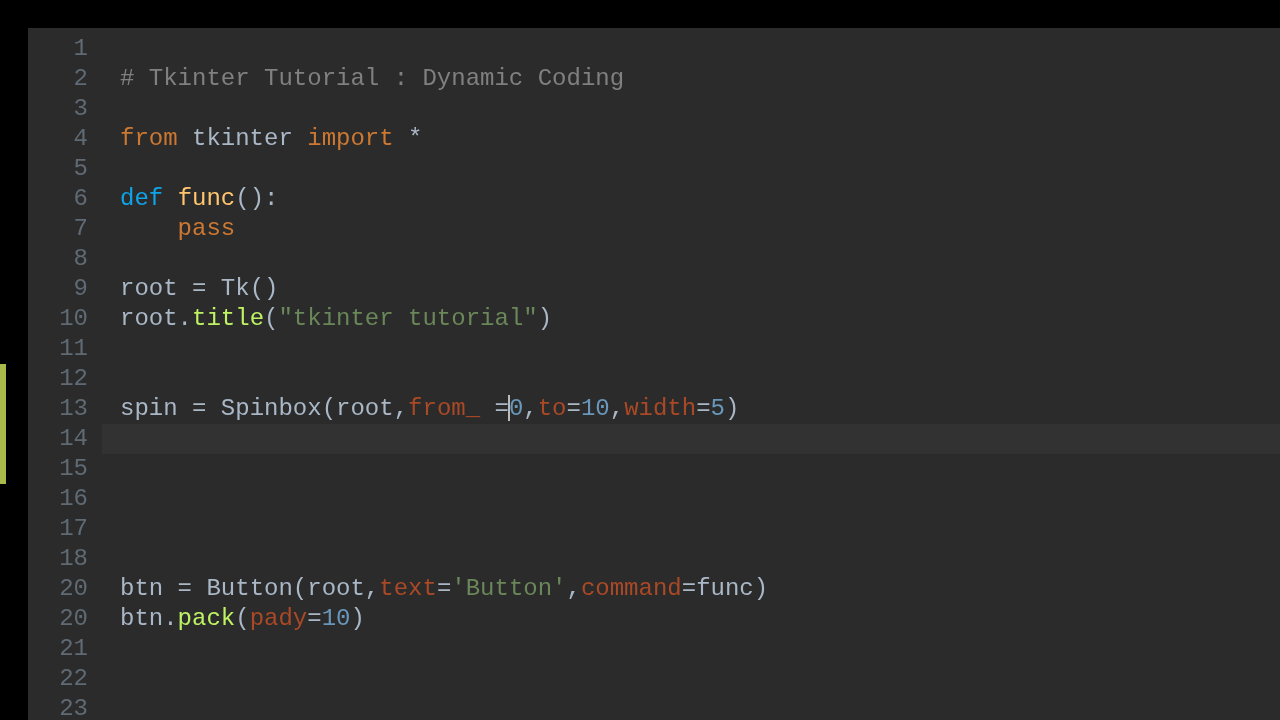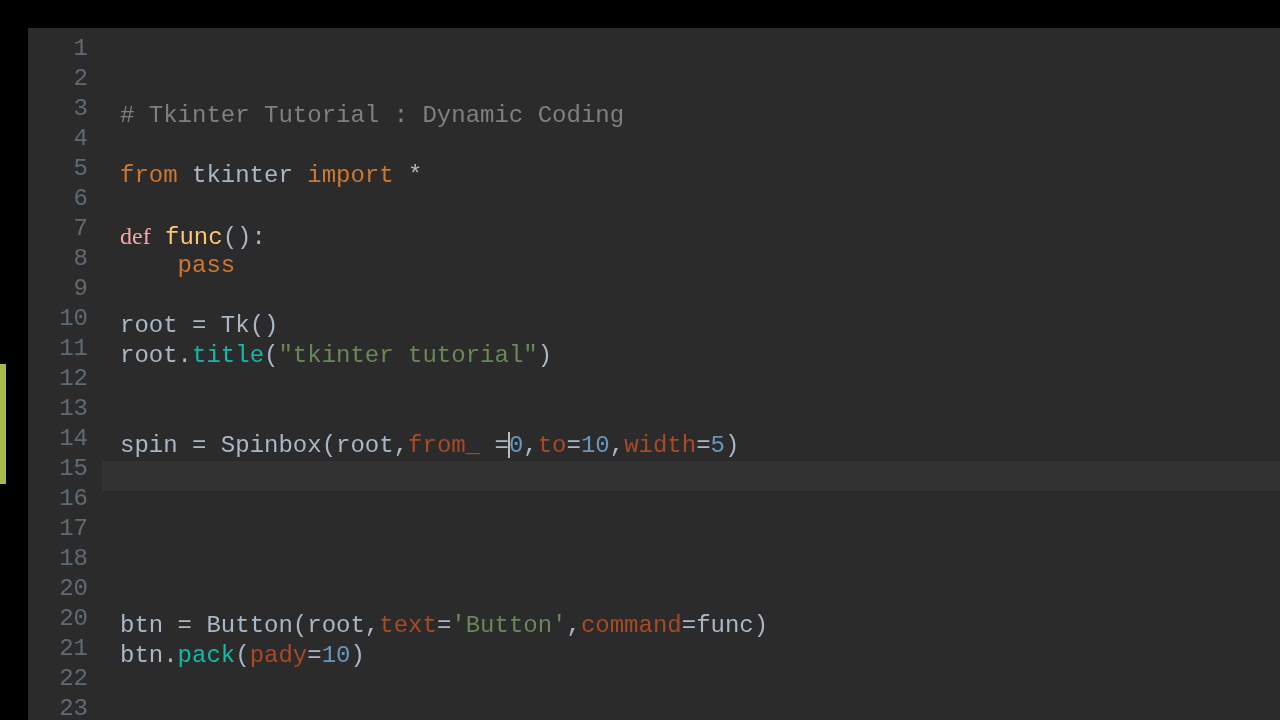--- a/index.html
+++ b/index.html
@@ -41,40 +41,39 @@
     top: 0;
     width: 6px;
     background: #a9b94a;
   }
   .code {
     flex: 1;
     padding-left: 18px;
     color: #a9b7c6;
     position: relative;
     padding-top: 6px;
-    margin-top: 37px;
   }
   .code .line {
     height: 30px;
     white-space: pre;
     position: relative;
   }
   .highlight-line {
     position: absolute;
     left: 0;
     right: 0;
     height: 30px;
     background: #323232;
   }
   
   .c-comment { color: #808080; }
   .c-keyword { color: #cc7832; }
-  .c-def     { color: #fca5a5; font-family: Liberation Serif, serif; }
+  .c-def     { color: #0ea5e9; }
   .c-funcname{ color: #ffc66d; }
-  .c-builtin { color: #14b8a6; }
+  .c-builtin { color: #bef264; }
   .c-string  { color: #6a8759; }
   .c-number  { color: #6897bb; }
   .c-param   { color: #aa4926; }
   .c-op      { color: #a9b7c6; }
   .c-ident   { color: #a9b7c6; }
   .c-call    { color: #a9b7c6; }
   .c-import  { color: #cc7832; }
 
   .cursor {
     display: inline-block;

